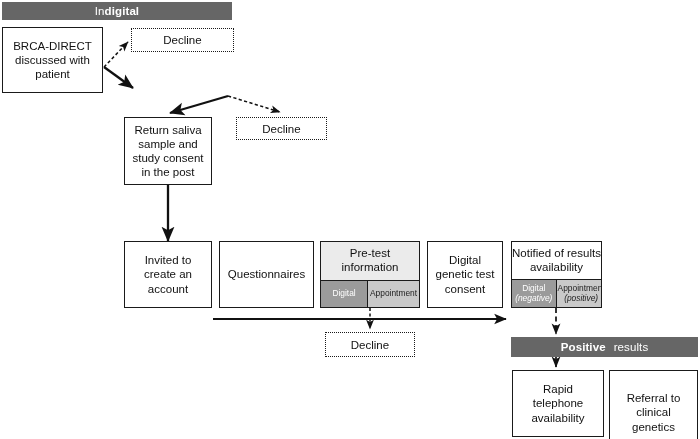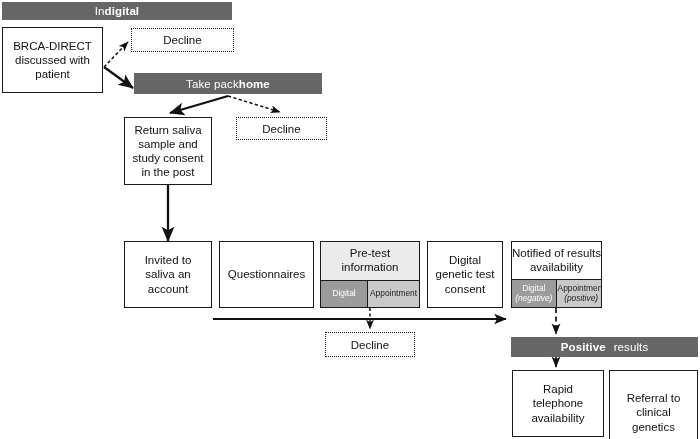--- a/index.html
+++ b/index.html
@@ -139,36 +139,32 @@
   </div>
 
   <div class="node boxed" style="left:2px; top:27px; width:101px; height:66px;">
     <span>BRCA-DIRECT discussed with patient</span>
   </div>
 
   <div class="node dotted" style="left:131px; top:28px; width:103px; height:24px;">
     <span>Decline</span>
   </div>
 
-  <div class="node bar" style="left:134px; top:73px; width:188px; height:21px;">
-    <span class="lite">Take pack </span>
-      <span class="bold">home</span>
-  </div>
 
   <div class="node dotted" style="left:236px; top:117px; width:91px; height:23px;">
     <span>Decline</span>
   </div>
 
   <div class="node boxed" style="left:124px; top:117px; width:88px; height:68px;">
     <span>Return saliva sample and study consent in the post</span>
   </div>
 
 
   <div class="node boxed" style="left:124px; top:241px; width:88px; height:67px;">
-    <span>Invited to saliva an account</span>
+    <span>Invited to create an account</span>
   </div>
 
   <div class="node boxed" style="left:219px; top:241px; width:95px; height:67px;">
     <span>Questionnaires</span>
   </div>
 
   <div class="split" style="left:320px; top:241px; width:100px; height:67px;">
     <div class="split-head tinted">Pre-test information</div>
     <div class="split-row" style="height:26px;">
       <div class="subcell dark" style="flex:0 0 47%;">

